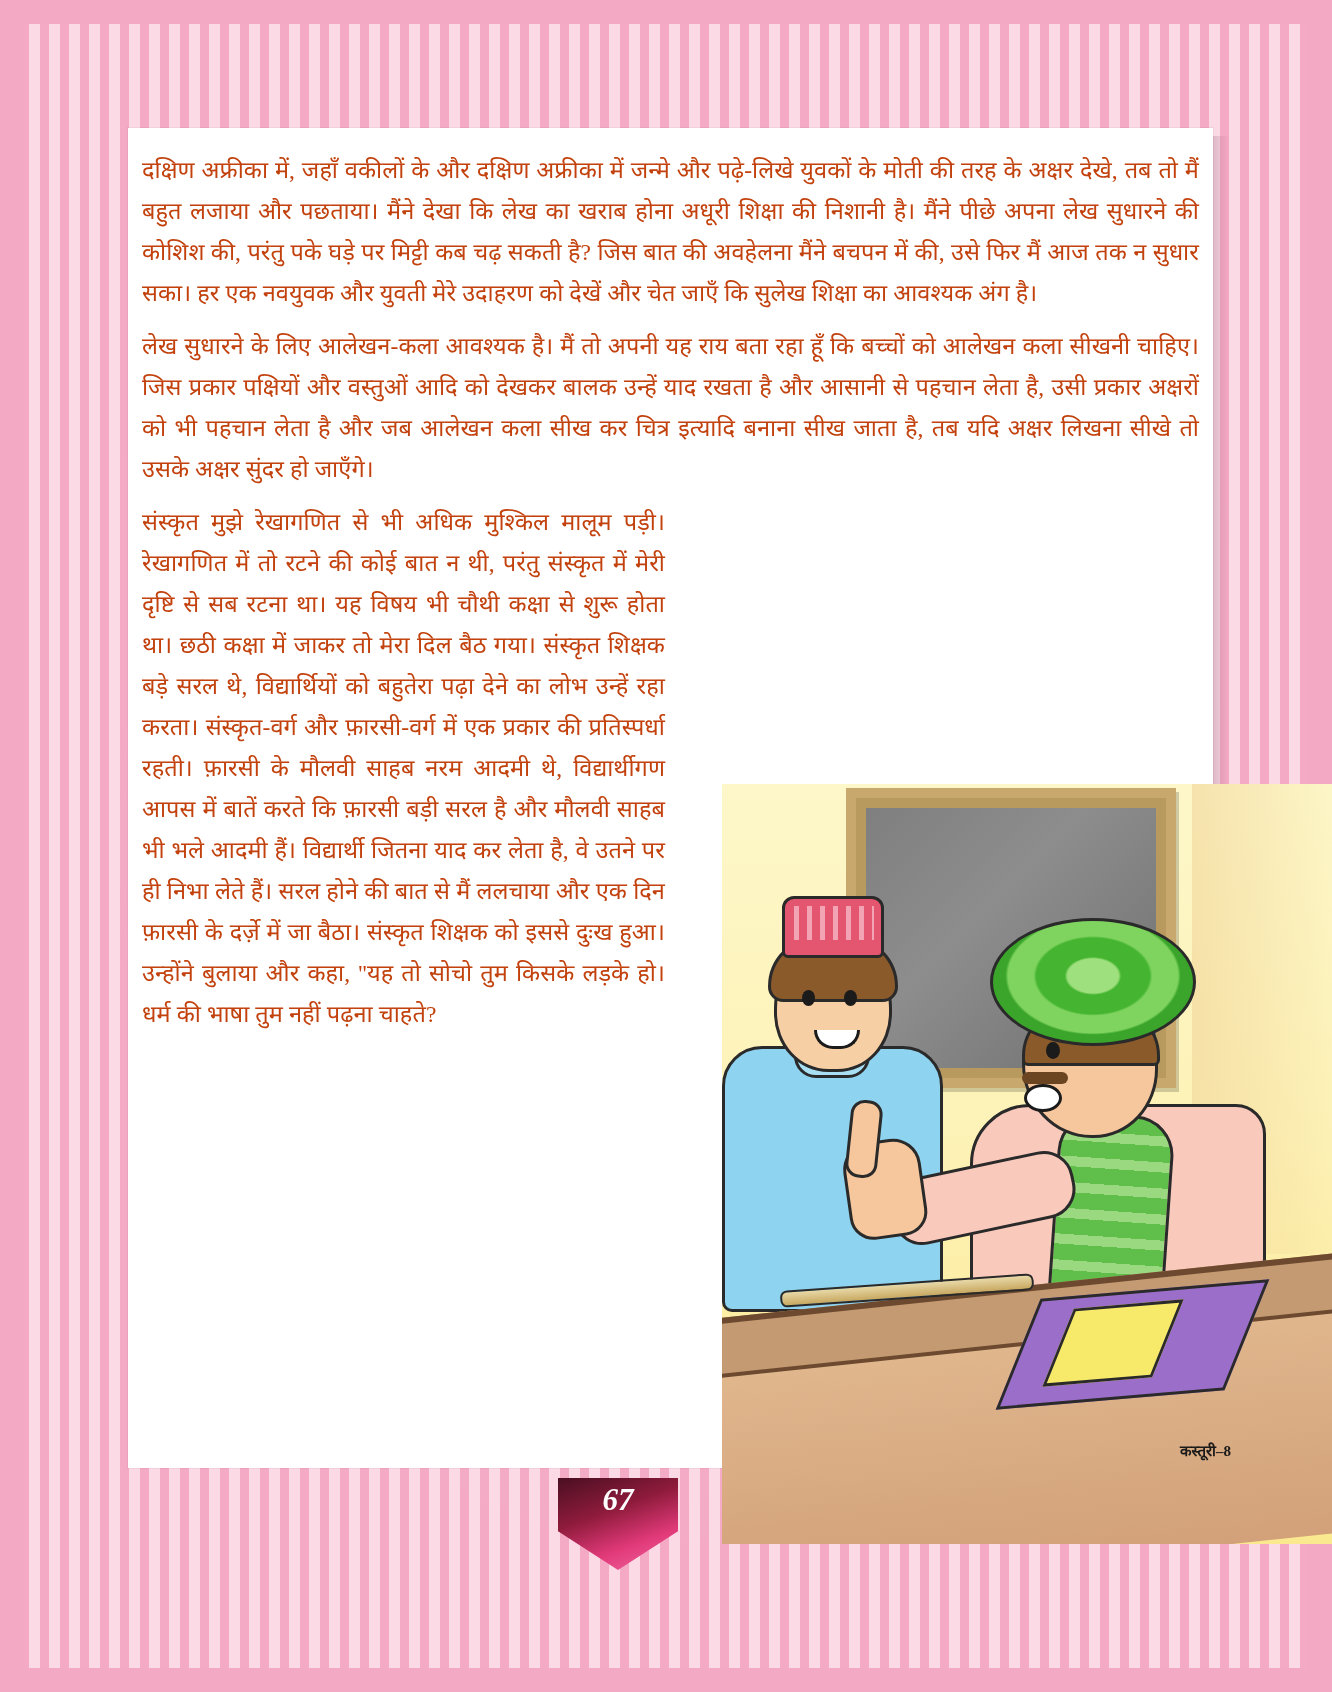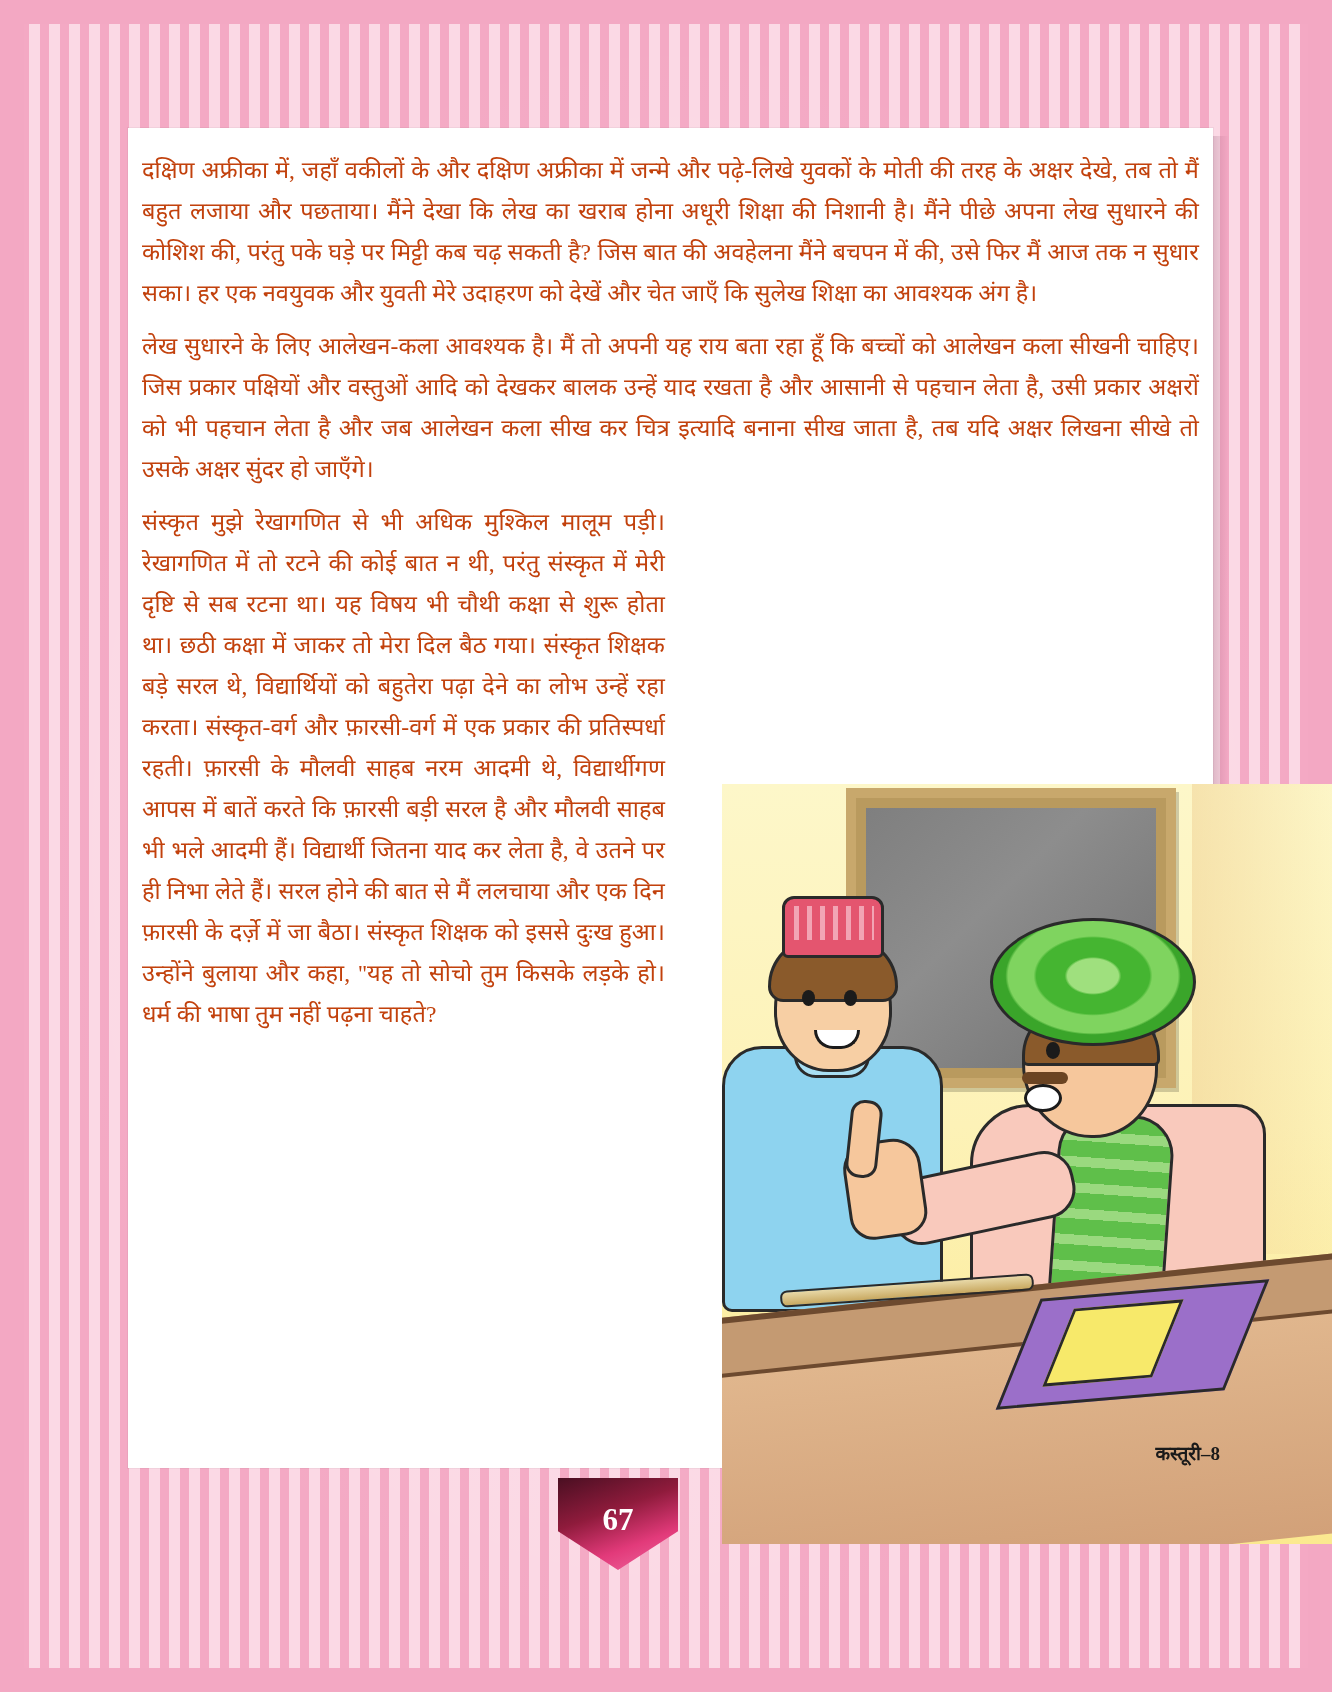--- a/index.html
+++ b/index.html
@@ -389,30 +389,31 @@
     height: 92px;
     background: linear-gradient(160deg, #4a0f22 0%, #8f1b3c 38%, #e23a7a 70%, #f06aa0 100%);
     clip-path: polygon(0% 0%, 100% 0%, 100% 58%, 50% 100%, 0% 58%);
     color: #ffffff;
     font-family: "Liberation Serif", serif;
     font-weight: bold;
     font-size: 31px;
     display: flex;
     align-items: flex-start;
     justify-content: center;
-    padding-top: 24px;
+    padding-top: 4px;
     box-sizing: border-box;
+    font-style: italic;
   }
 
   .footer-label {
     position: absolute;
-    right: 112px;
+    right: 101px;
     top: 1440px;
     font-family: "Liberation Serif", serif;
-    font-size: 19px;
+    font-size: 15px;
     font-weight: bold;
     color: #1a1a1a;
   }
 </style>
 </head>
 <body>
 
 <div class="page">
 
   <div class="stripes"></div>

